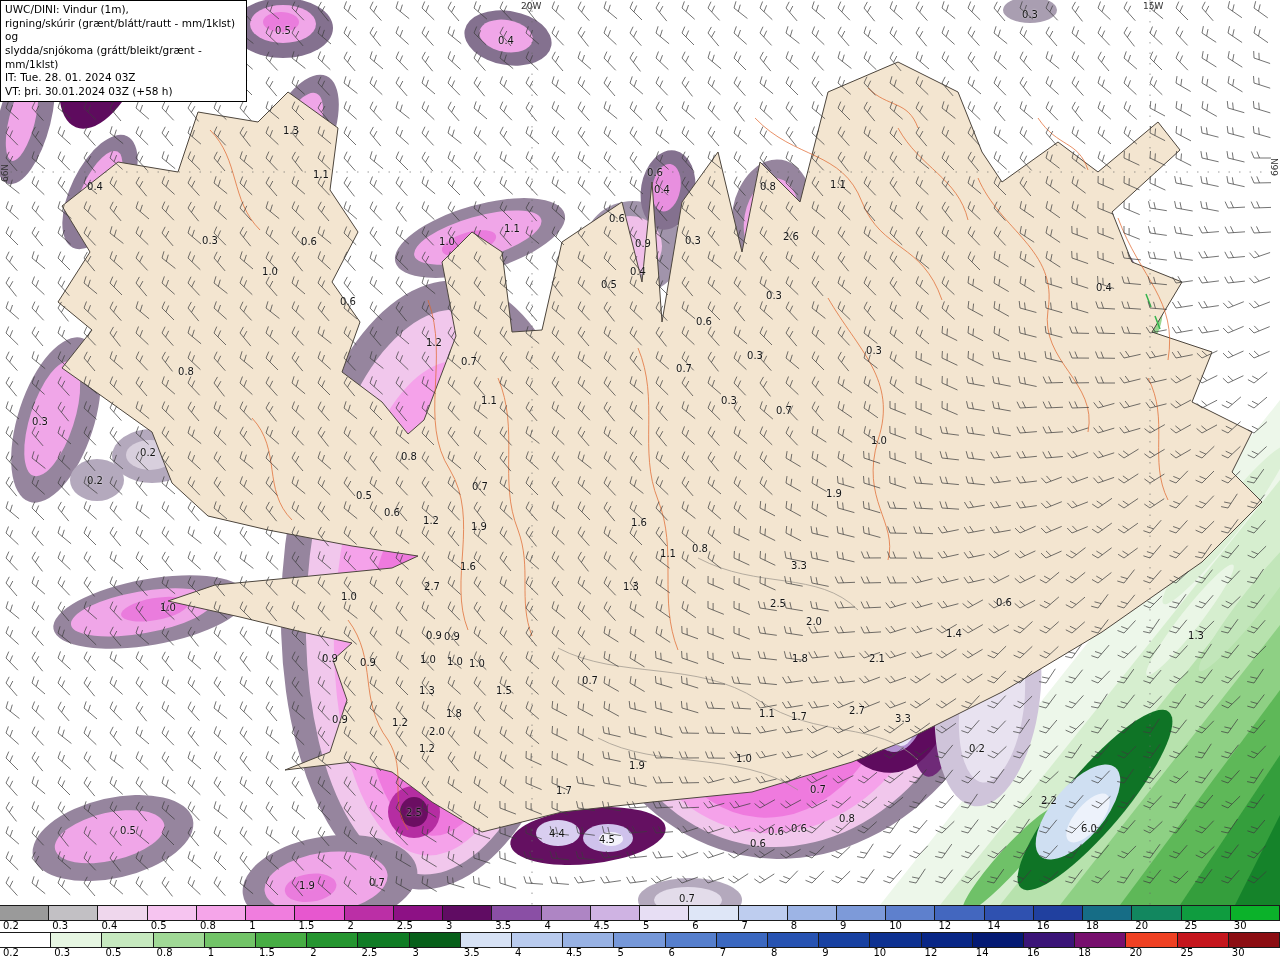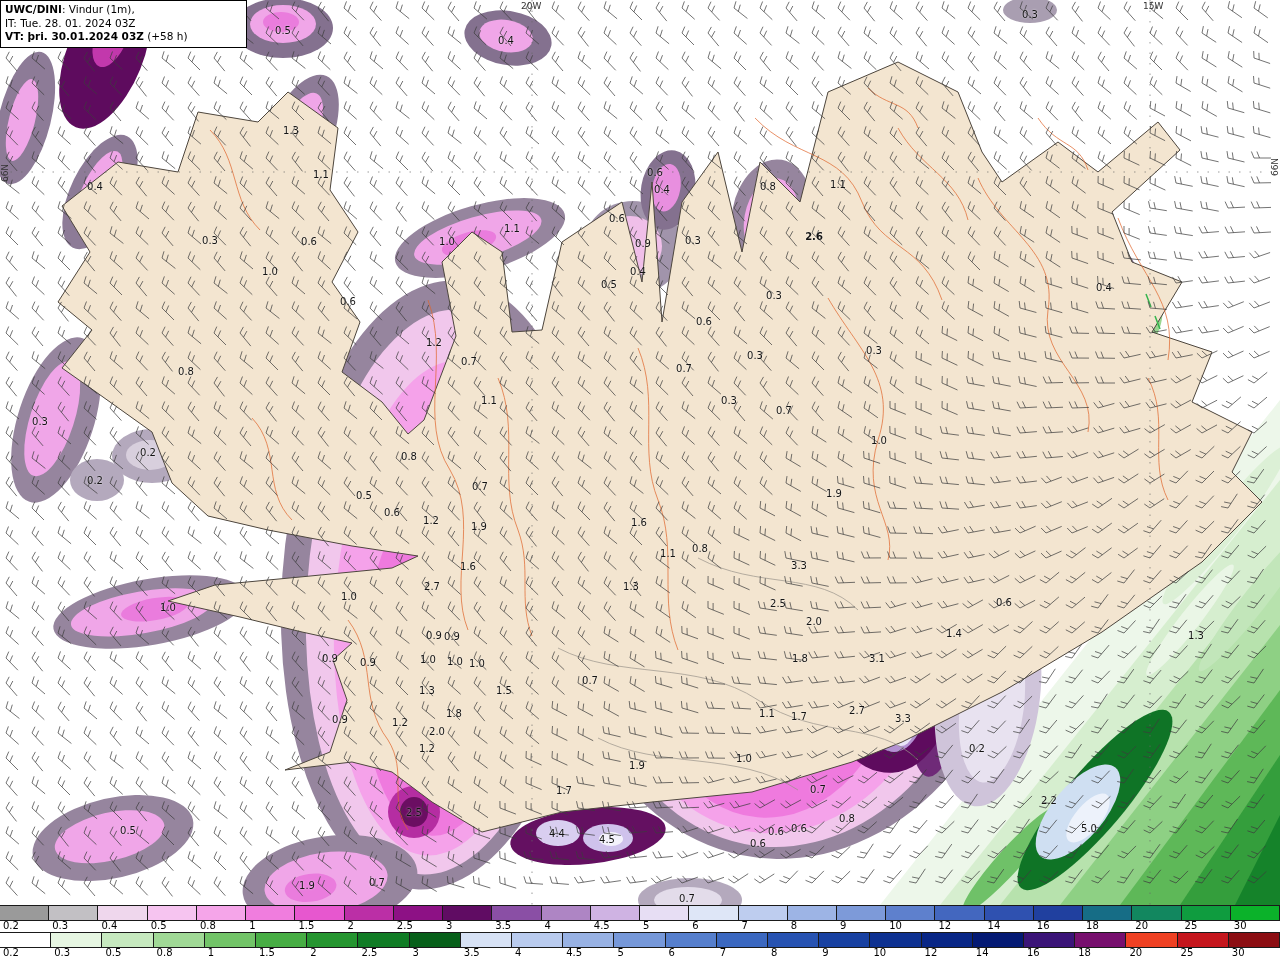--- a/index.html
+++ b/index.html
@@ -10,21 +10,21 @@
   #map-svg{position:absolute;top:0;left:0}
   #labels{position:absolute;top:0;left:0;width:1280px;height:905px;z-index:20;pointer-events:none}
   #labels span{position:absolute;transform:translate(-50%,-50%);font-size:10px;color:#141414;
     white-space:nowrap;text-shadow:0 0 2px rgba(255,255,255,.75)}
   .lon-label{position:absolute;top:1px;font-size:9px;color:#333;z-index:22}
   .lat-label{position:absolute;font-size:9px;color:#333;z-index:22;transform:rotate(-90deg)}
   .lat-label.left{left:-4px;top:168px}
   .lat-label.right{right:-4px;top:162px}
   .infobox{position:absolute;top:0;left:0;z-index:30;background:#fff;border:1px solid #000;
     width:247px;padding:2px 5px 3px 4px;font-size:10.5px;line-height:1.3;color:#000}
-  .infobox b{font-weight:bold}
+  .infobox b{font-weight:normal}
   .legend{position:absolute;left:0;bottom:0;width:1280px;height:55px;background:#fff;z-index:40}
   .bar{position:relative;display:flex;width:1280px;height:16px;border-top:1px solid #1a1a1a;border-bottom:1px solid #1a1a1a}
   .bar .seg{flex:1 1 auto;border-right:1px solid #1a1a1a}
   .lblrow{position:relative;width:1280px;height:11px;font-size:10px;color:#000}
   .lblrow span{position:absolute;top:-1px}
 </style>
 </head>
 <body>
 
 <div class="stage">
@@ -242,21 +242,21 @@
         <span style="left: 447px; top: 241px;">1.0</span>
         <span style="left: 617px; top: 218px;">0.6</span>
         <span style="left: 643px; top: 243px;">0.9</span>
         <span style="left: 693px; top: 240px;">0.3</span>
         <span style="left: 638px; top: 271px;">0.4</span>
         <span style="left: 609px; top: 284px;">0.5</span>
         <span style="left: 655px; top: 172px;">0.6</span>
         <span style="left: 662px; top: 189px;">0.4</span>
         <span style="left: 768px; top: 186px;">0.8</span>
         <span style="left: 838px; top: 184px;">1.1</span>
-        <span style="left: 814px; top: 236px; font-weight: bold;">2.6</span>
+        <span style="left: 791px; top: 236px;">2.6</span>
         <span style="left: 774px; top: 295px;">0.3</span>
         <span style="left: 704px; top: 321px;">0.6</span>
         <span style="left: 755px; top: 355px;">0.3</span>
         <span style="left: 874px; top: 350px;">0.3</span>
         <span style="left: 684px; top: 368px;">0.7</span>
         <span style="left: 729px; top: 400px;">0.3</span>
         <span style="left: 784px; top: 410px;">0.7</span>
         <span style="left: 1104px; top: 287px;">0.4</span>
         <span style="left: 434px; top: 342px;">1.2</span>
         <span style="left: 469px; top: 361px;">0.7</span>
@@ -274,21 +274,21 @@
         <span style="left: 879px; top: 440px;">1.0</span>
         <span style="left: 834px; top: 493px;">1.9</span>
         <span style="left: 639px; top: 522px;">1.6</span>
         <span style="left: 668px; top: 553px;">1.1</span>
         <span style="left: 700px; top: 548px;">0.8</span>
         <span style="left: 799px; top: 565px;">3.3</span>
         <span style="left: 631px; top: 586px;">1.3</span>
         <span style="left: 778px; top: 603px;">2.5</span>
         <span style="left: 814px; top: 621px;">2.0</span>
         <span style="left: 800px; top: 658px;">1.8</span>
-        <span style="left: 877px; top: 658px;">3.1</span>
+        <span style="left: 877px; top: 658px;">2.1</span>
         <span style="left: 1004px; top: 602px;">0.6</span>
         <span style="left: 954px; top: 633px;">1.4</span>
         <span style="left: 330px; top: 658px;">0.9</span>
         <span style="left: 368px; top: 662px;">0.9</span>
         <span style="left: 434px; top: 635px;">0.9</span>
         <span style="left: 452px; top: 636px;">0.9</span>
         <span style="left: 428px; top: 659px;">1.0</span>
         <span style="left: 455px; top: 661px;">1.0</span>
         <span style="left: 477px; top: 663px;">1.0</span>
         <span style="left: 590px; top: 680px;">0.7</span>
@@ -314,28 +314,30 @@
         <span style="left: 758px; top: 843px;">0.6</span>
         <span style="left: 776px; top: 831px;">0.6</span>
         <span style="left: 799px; top: 828px;">0.6</span>
         <span style="left: 847px; top: 818px;">0.8</span>
         <span style="left: 128px; top: 830px;">0.5</span>
         <span style="left: 307px; top: 885px;">1.9</span>
         <span style="left: 377px; top: 882px;">0.7</span>
         <span style="left: 687px; top: 898px;">0.7</span>
         <span style="left: 1196px; top: 635px;">1.3</span>
         <span style="left: 1049px; top: 800px;">2.2</span>
-        <span style="left: 1089px; top: 828px;">5.0</span>
+        <span style="left: 1089px; top: 828px;">6.0</span>
       </div>
 
     <div class="lat-label left">66N</div>
     <div class="lat-label right">66N</div>
 
     <div class="infobox">
       <div><b>UWC/DINI</b><span>: Vindur (1m),</span></div>
+      <div>rigning/skúrir (grænt/blátt/rautt - mm/1klst) og</div>
+      <div>slydda/snjókoma (grátt/bleikt/grænt - mm/1klst)</div>
       <div>IT: Tue. 28. 01. 2024 03Z</div>
       <div><b>VT: þri. 30.01.2024 03Z</b><span> (+58 h)</span></div>
     </div>
   <span class="lon-label" style="left: 521px;">20W</span>
       <span class="lon-label" style="left: 1143px;">15W</span>
     </div>
 
   <div class="legend">
     <div class="bar" id="bar-snow">
         <div class="seg" style="background: rgb(154, 154, 154);"></div>

